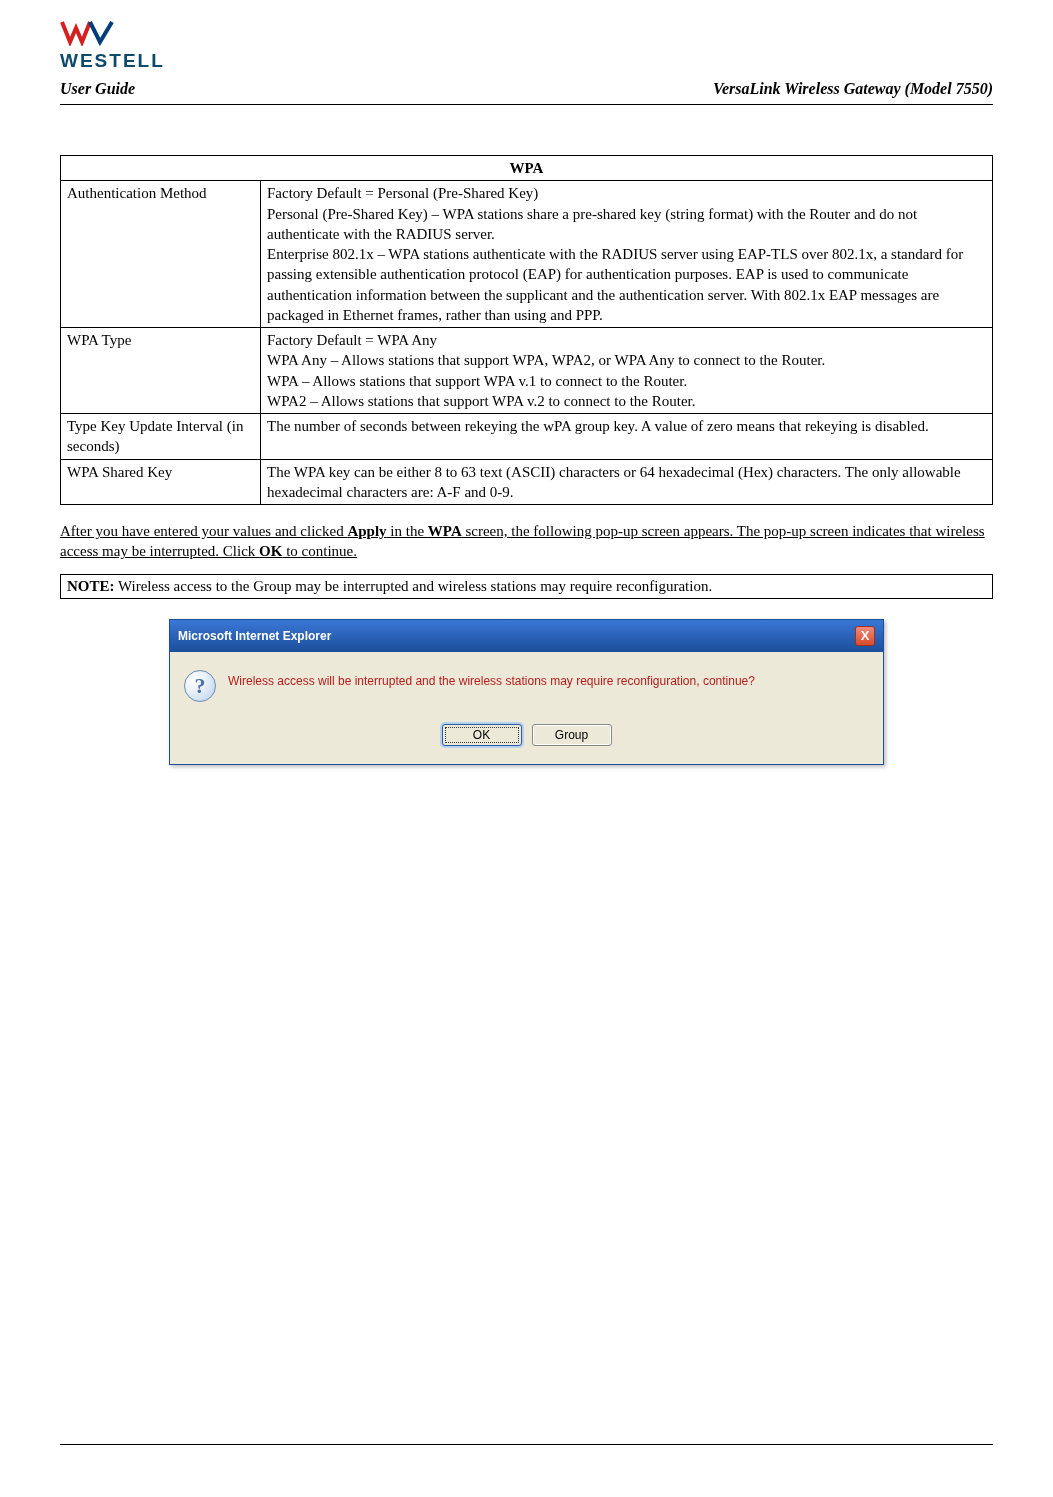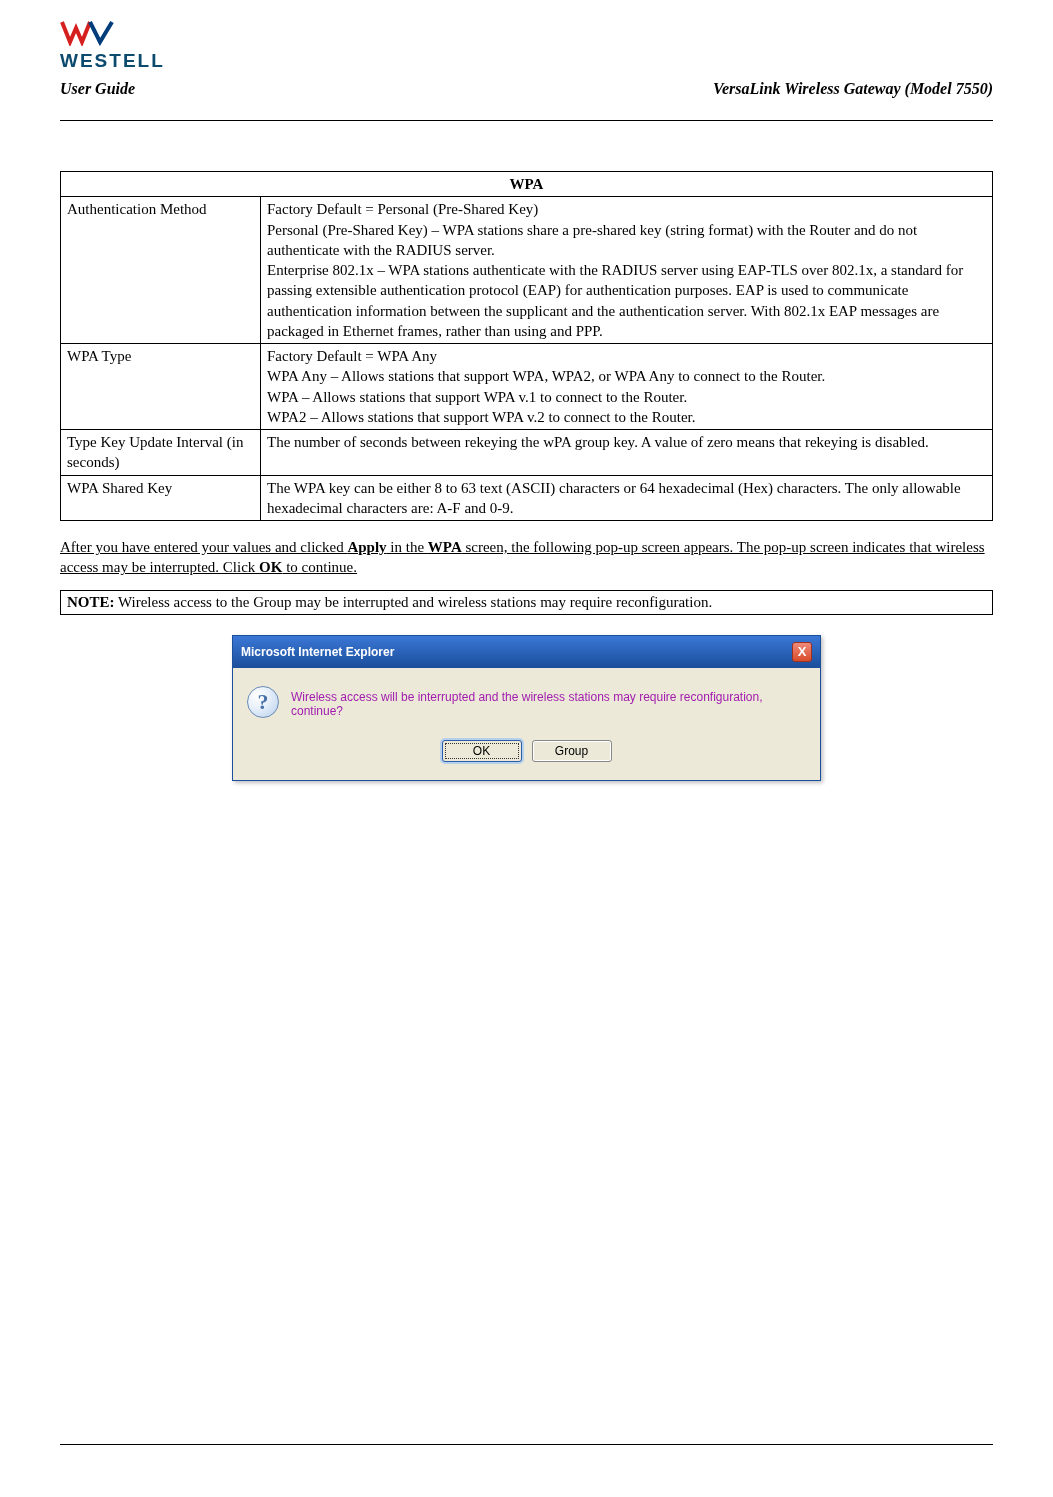--- a/index.html
+++ b/index.html
@@ -1,37 +1,37 @@
 <!DOCTYPE html>
 <html><head>
   <meta charset="utf-8">
   <style>
     * { box-sizing: border-box; margin: 0; padding: 0; }
     body { font-family: 'Times New Roman', serif; font-size: 15px; background: white; width: 1053px; height: 1497px; position: relative; padding: 20px 60px; color: #000; }
     .logo { margin-bottom: 8px; }
     .logo-mark { display: inline-block; }
     .logo-text { font-family: Arial, sans-serif; font-weight: bold; font-size: 19px; letter-spacing: 2px; color: #0c4a6e; }
-    .header-row { display: flex; justify-content: space-between; font-style: italic; font-weight: bold; font-size: 16px; margin-bottom: 22px; }
+    .header-row { display: flex; justify-content: space-between; font-style: italic; font-weight: bold; font-size: 16px; margin-bottom: 6px; }
     .header-rule { border: none; border-top: 1.5px solid #000; margin-bottom: 50px; }
     .wpa-table { width: 100%; border-collapse: collapse; margin-bottom: 16px; }
     .wpa-table td, .wpa-table th { border: 1px solid #000; padding: 2px 6px; vertical-align: top; font-size: 15px; line-height: 1.35; text-align: left; }
     .wpa-table th { font-weight: bold; text-align: center; }
     .col-left { width: 200px; }
     .body-para { margin-bottom: 12px; font-size: 15px; line-height: 1.35; text-decoration: underline; }
     strong { font-weight: bold; }
     .note-box { border: 1.5px solid #000; padding: 3px 6px; margin-bottom: 20px; font-size: 15px; }
     .dialog-wrap { display: flex; justify-content: center; }
-    .dialog { width: 589px; border: 1px solid #1b4e9b; font-family: Tahoma, Arial, sans-serif; font-size: 12px; box-shadow: 2px 2px 4px rgba(0,0,0,0.25); }
+    .dialog { width: 715px; border: 1px solid #1b4e9b; font-family: Tahoma, Arial, sans-serif; font-size: 12px; box-shadow: 2px 2px 4px rgba(0,0,0,0.25); }
     .dialog-titlebar { background: linear-gradient(to bottom, #3a77d6 0%, #1b4e9b 100%); color: #fff; font-weight: bold; padding: 6px 8px; display: flex; justify-content: space-between; align-items: center; }
     .close-btn { width: 20px; height: 20px; background: linear-gradient(to bottom, #f08b7a, #d84c2a); border: 1px solid #a03020; border-radius: 3px; color: #fff; display: flex; align-items: center; justify-content: center; font-weight: bold; font-size: 13px; cursor: pointer; }
     .dialog-body { background: #ece9d8; padding: 18px 14px 18px 14px; }
     .dialog-content { display: flex; align-items: flex-start; gap: 12px; }
     .q-icon { width: 32px; height: 32px; flex-shrink: 0; }
     .q-circle { width: 32px; height: 32px; border-radius: 50%; background: radial-gradient(circle at 30% 30%, #fff 0%, #e8f0fa 40%, #b7d0ec 100%); border: 1px solid #6a8bb5; display: flex; align-items: center; justify-content: center; color: #4a72a8; font-size: 22px; font-weight: bold; font-family: Georgia, serif; }
-    .dialog-msg { color: #a21caf; padding-top: 4px; }
+    .dialog-msg { color: #b91c1c; padding-top: 4px; }
     .dialog-buttons { display: flex; justify-content: center; gap: 10px; margin-top: 22px; }
     .dlg-btn { min-width: 80px; padding: 3px 14px; background: #ece9d8; border: 1px solid #888; border-radius: 3px; font-family: Tahoma, Arial, sans-serif; font-size: 12px; cursor: pointer; box-shadow: 0 0 0 1px #fff inset; }
     .dlg-btn.focused { outline: 1px dotted #333; outline-offset: -4px; border: 1px solid #2a5ca8; box-shadow: 0 0 0 2px #b7d0ec; }
     .footer { position: absolute; bottom: 48px; left: 60px; right: 60px; }
     .footer-rule { border: none; border-top: 1px solid #000; margin-bottom: 4px; }
     .footer-row { display: flex; justify-content: space-between; font-size: 15px; }
   </style>
 </head>
 <body>
 

